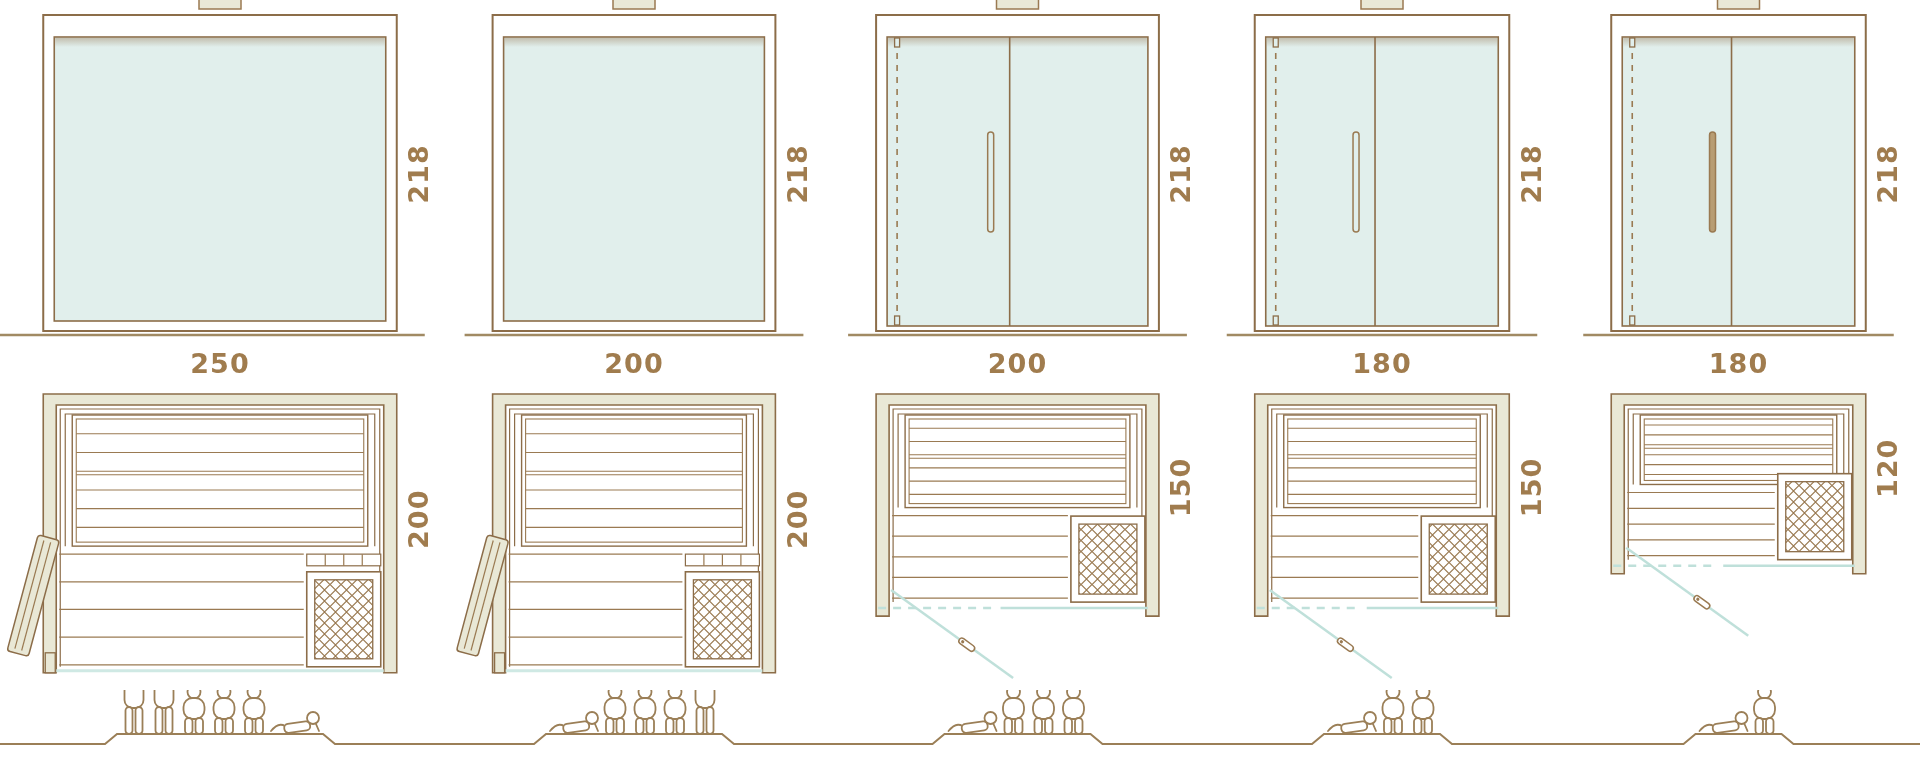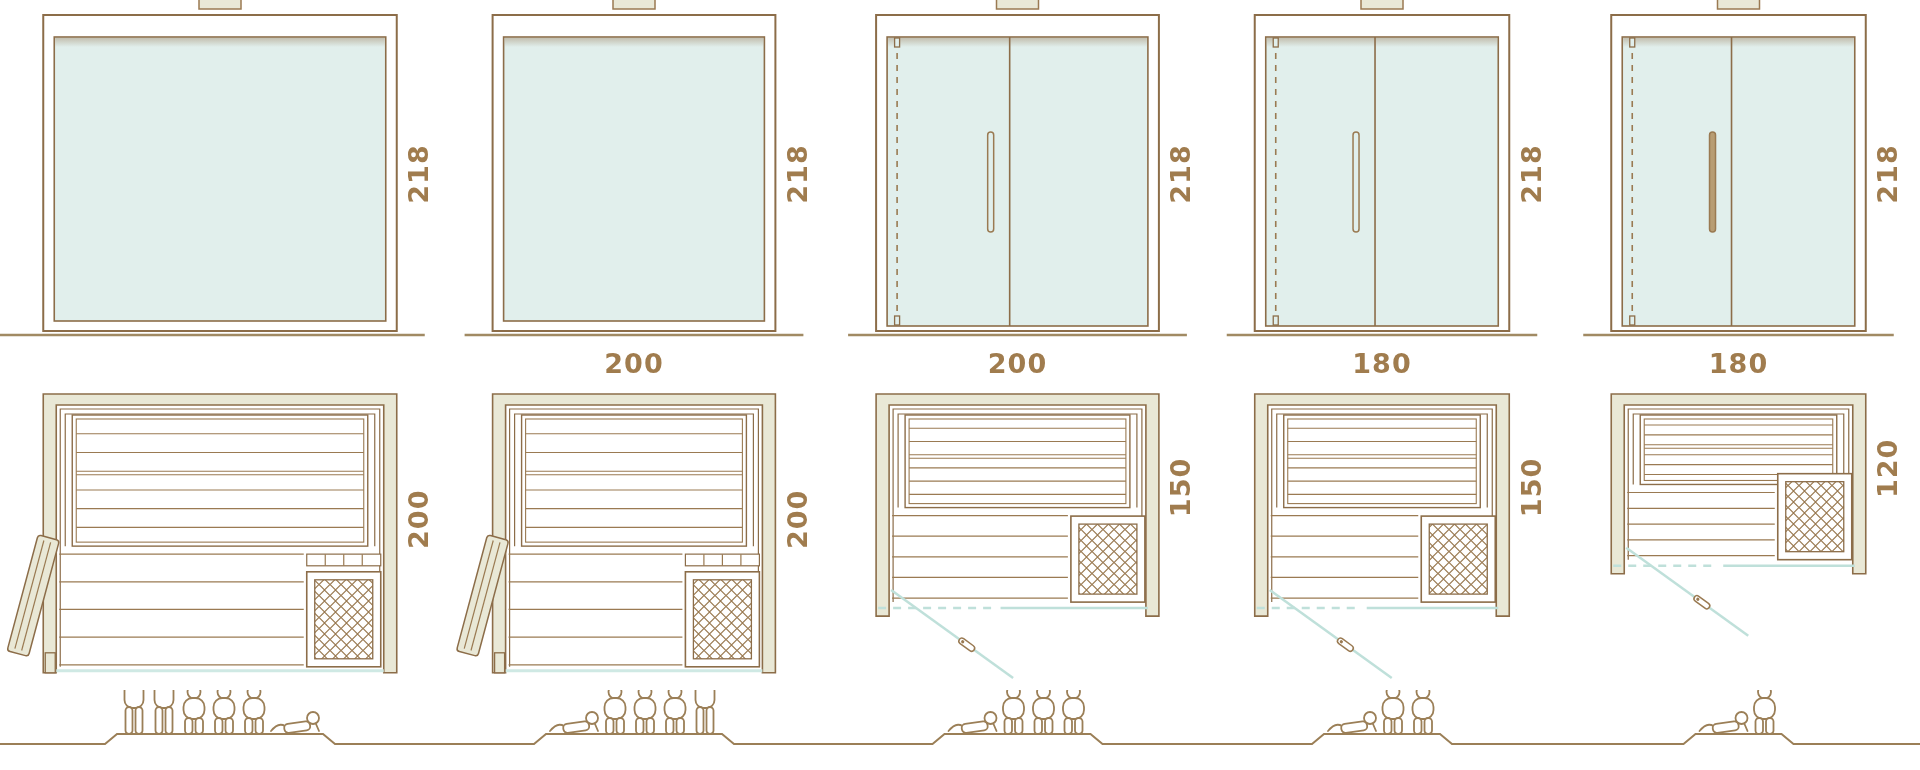--- a/index.html
+++ b/index.html
@@ -40,20 +40,21 @@
         <rect x="54.25" y="37" width="331.5" height="284" fill="#e1efec" stroke="#8c6d49" stroke-width="1.6"></rect>
         <defs>
           <linearGradient id="eg0" x1="0" y1="0" x2="0" y2="1">
             <stop offset="0" stop-color="rgba(150,120,85,0.40)"></stop>
             <stop offset="1" stop-color="rgba(150,120,85,0)"></stop>
           </linearGradient>
         </defs>
         <rect x="55.25" y="38" width="329.5" height="9" fill="url(#eg0)"></rect>
         <text x="420.75" y="174" class="dimtext" text-anchor="middle" dominant-baseline="middle" transform="rotate(-90 420.75 174)">218</text>
       </svg>
+      <div class="wlabel">250</div>
       <svg class="plan-svg" width="440" height="298" viewBox="0 0 440 298">
         <path d="M43.25,280.8 L43.25,2 L396.75,2 L396.75,280.8 L383.75,280.8 L383.75,13 L56.25,13 L56.25,280.8 Z" fill="#e9e8d6" stroke="#8c6d49" stroke-width="1.6"></path>
         <path d="M60.25,274.8 L60.25,17 L379.75,17 L379.75,274.8" fill="none" stroke="#8c6d49" stroke-width="1.2"></path>
         <path d="M65.25,154.126 L65.25,22 L374.75,22 L374.75,154.126" fill="none" stroke="#8c6d49" stroke-width="1.2"></path>
         <g>
           <rect x="72.25" y="23" width="295.5" height="131.126" fill="none" stroke="#8c6d49" stroke-width="1.4"></rect>
           <rect x="76.25" y="27" width="287.5" height="123.126" fill="none" stroke="#9a7a52" stroke-width="1.1"></rect>
           <line x1="76.25" y1="41.732285714285716" x2="363.75" y2="41.732285714285716" stroke="#9a7a52" stroke-width="1.1" fill="none"></line>
           <line x1="76.25" y1="60.46457142857143" x2="363.75" y2="60.46457142857143" stroke="#9a7a52" stroke-width="1.1" fill="none"></line>
           <line x1="76.25" y1="79.19685714285714" x2="363.75" y2="79.19685714285714" stroke="#9a7a52" stroke-width="1.1" fill="none"></line>

